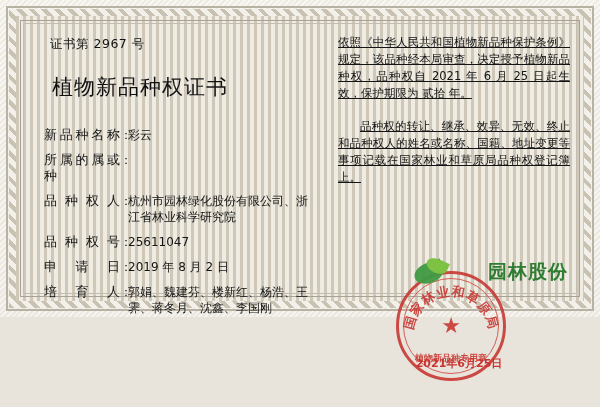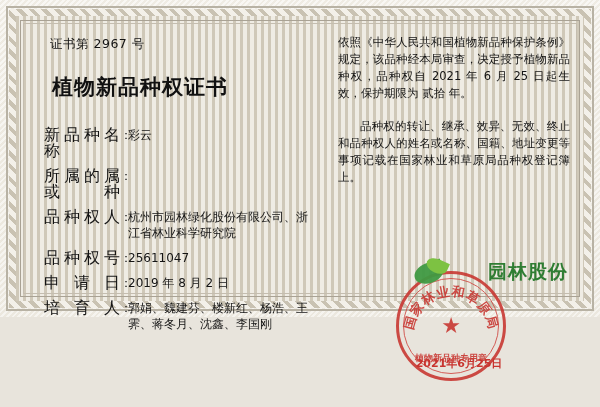--- a/index.html
+++ b/index.html
@@ -46,37 +46,37 @@
   .left{
     position:absolute;left:18px;top:10px;width:270px;
     color:#141414;
   }
   .cert-no{
     font-size:12.5px;letter-spacing:0.5px;margin-left:6px;
     font-family:"DejaVu Sans","Liberation Sans",sans-serif;
   }
   .title{
     margin-top:20px;margin-left:8px;
-    font-size:21px;font-weight:700;letter-spacing:1px;
+    font-size:21px;font-weight:400;letter-spacing:1px;
     color:#111;
   }
   .fields{margin-top:26px;}
   .row{
     display:flex;align-items:flex-start;margin-bottom:9px;font-size:12px;line-height:16px;
   }
   .label{
     width:76px;flex:0 0 76px;text-align:justify;text-align-last:justify;
-    font-size:16px;color:#141414;
+    font-size:13px;color:#141414;
   }
   .colon{width:8px;flex:0 0 8px;text-align:center;}
   .value{flex:1;font-size:12px;color:#141414;}
 
   
   .right{
-    position:absolute;left:312px;top:8px;width:232px;color:#141414;
+    position:absolute;left:312px;top:8px;width:232px;color:#141414;text-decoration:underline;
   }
   .para{
     font-size:11.5px;line-height:17px;text-align:justify;text-indent:0;
     margin-bottom:2px;
   }
   .para.indent{text-indent:22px;}
   .gap{height:14px;}
 
   
   .seal{

